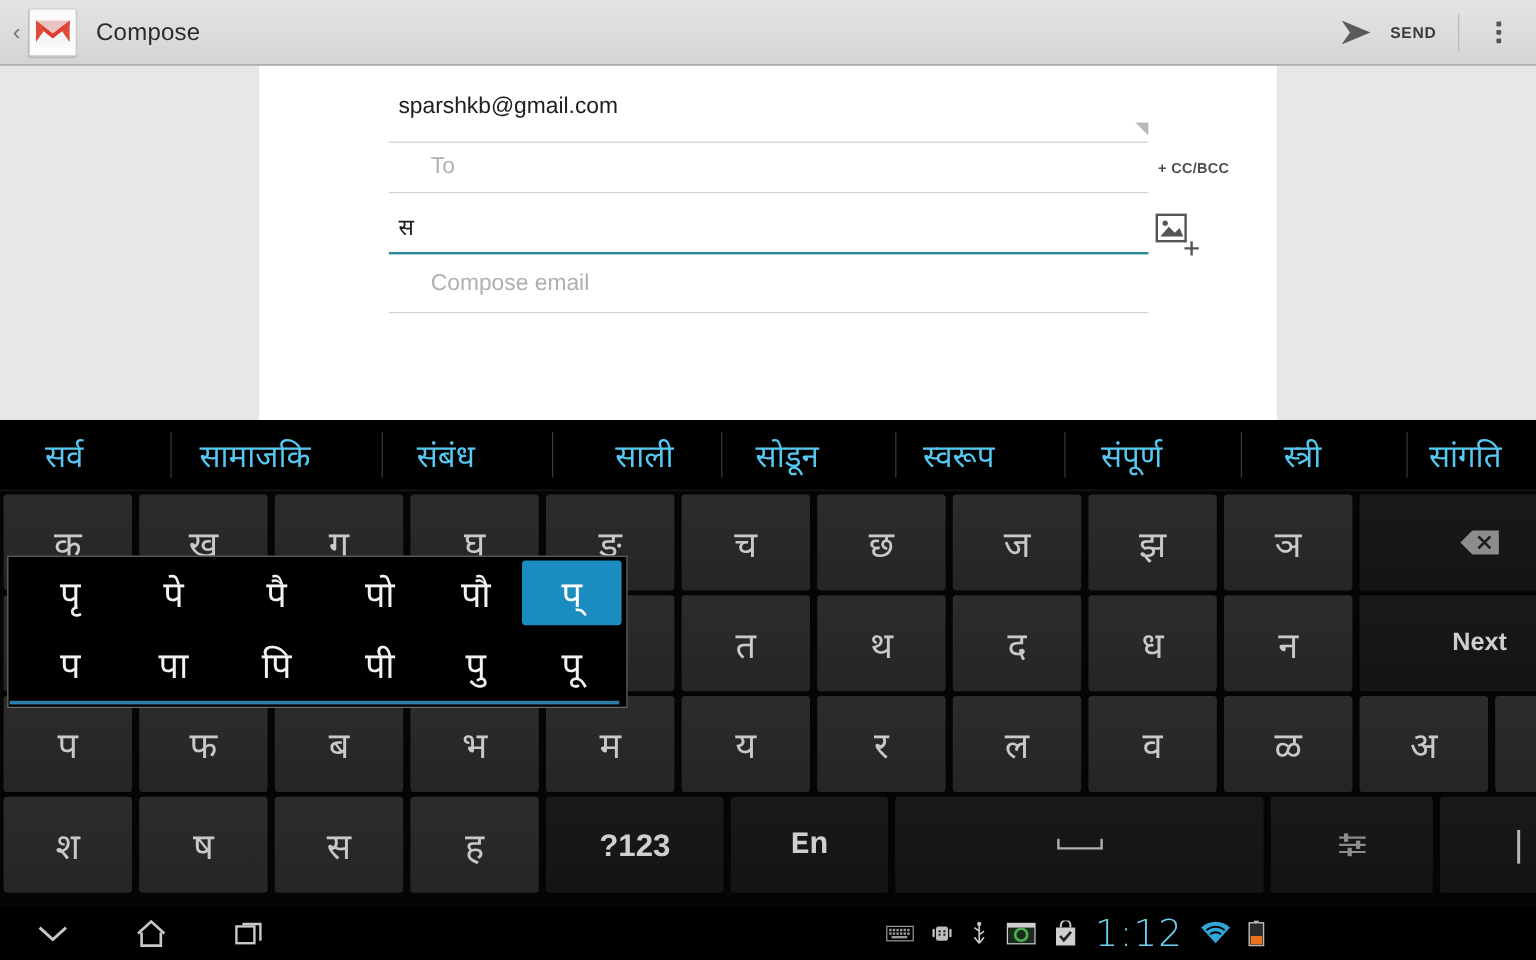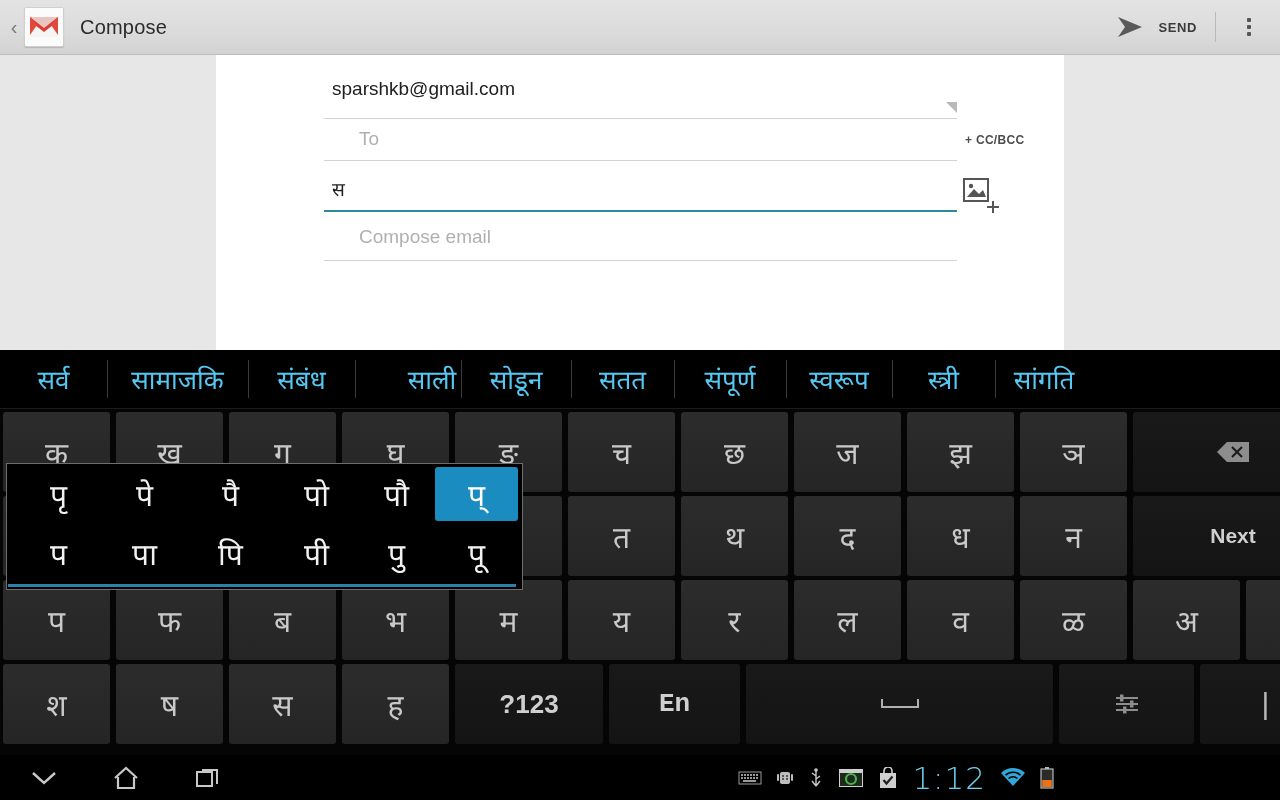--- a/index.html
+++ b/index.html
@@ -55,21 +55,21 @@
   .tri { position:absolute; right:0; top:24px; width:0; height:0;
          border-left:11px solid transparent; border-top:11px solid #b9b9b9; }
   .cc-bcc { position:absolute; left:965px; top:133px; font-size:12px; font-weight:bold;
             color:#4d4d4d; letter-spacing:.3px; }
   .attach-img { position:absolute; left:962px; top:177px; width:40px; height:38px; }
 
   
   .kb { position:absolute; left:0; top:350px; width:1280px; height:405px; background:#050505; }
 
   .suggestions { position:relative; height:58px; width:1280px; display:flex; 
-                 background:#000; overflow:hidden; }
+                 background:#000; overflow:hidden;gap:35px; }
   .sugg { position:relative; display:flex; align-items:center; justify-content:center;
           height:58px; color:#55c7f0; font-size:26px; white-space:nowrap; flex:0 0 auto; }
   .sugg + .sugg::before { content:""; position:absolute; left:0; top:10px;
           width:1px; height:38px; background:#3a3a3a; }
   .sugg-strip-line { position:absolute; left:0; top:58px; width:1280px; height:1px; background:#1b1b1b; }
 
   .krow { position:absolute; left:0; width:1280px; height:84px; display:flex; }
   .krow.r1 { top:60px; }
   .krow.r2 { top:144px; }
   .krow.r3 { top:228px; }
@@ -176,23 +176,22 @@
   </div>
 
   <div class="kb">
 
     <div class="suggestions" id="suggestions">
         <div class="sugg" style="width: 107px;">सर्व</div>
         <div class="sugg" style="width: 141px;">सामाजकि</div>
         <div class="sugg" style="width: 107px;">संबंध</div>
         <div class="sugg" style="width: 106px; padding-left: 48px;">साली</div>
         <div class="sugg" style="width: 110px;">सोडून</div>
-        <div class="sugg" style="width: 103px;">सतत</div>
+        <div class="sugg" style="width: 106px;">स्वरूप</div>
         <div class="sugg" style="width: 112px;">संपूर्ण</div>
-        <div class="sugg" style="width: 106px;">स्वरूप</div>
         <div class="sugg" style="width: 103px;">स्त्री</div>
         <div class="sugg" style="width: 98px;">सांगति</div>
       </div>
     <div class="sugg-strip-line"></div>
 
     <div class="krow r1" id="krow1">
         <div class="key " style="flex: 0 0 107px;">क</div>
         <div class="key " style="flex: 0 0 107px;">ख</div>
         <div class="key " style="flex: 0 0 107px;">ग</div>
         <div class="key " style="flex: 0 0 107px;">घ</div>

